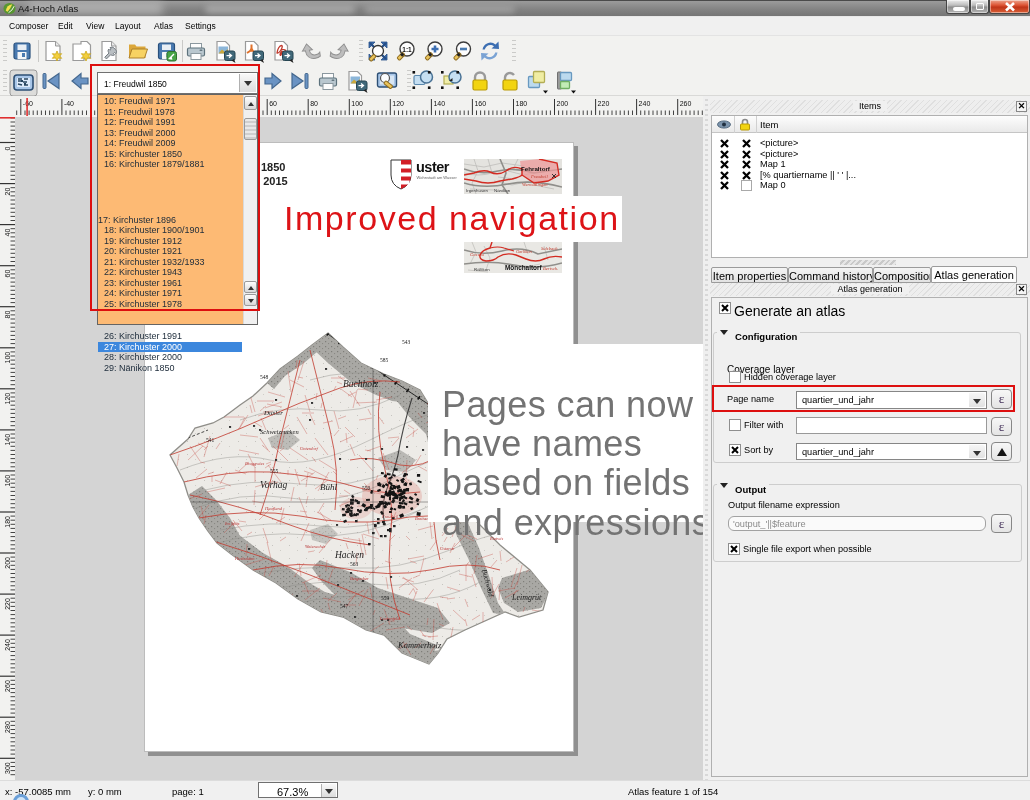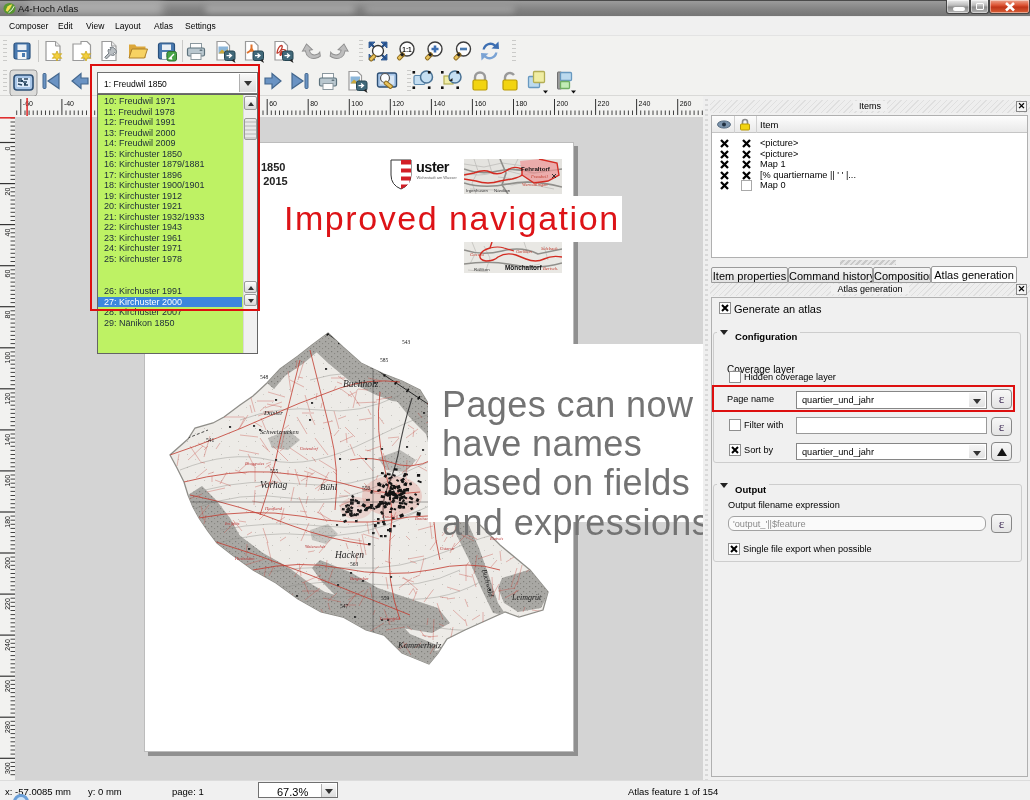--- a/index.html
+++ b/index.html
@@ -888,41 +888,41 @@
     </svg>
   <div class="abs" style="left:428px;top:344px;width:275px;height:178px;background:#fff;"></div>
   <div class="abs" style="left:442px;top:357px;font-size:36px;letter-spacing:0.4px;color:#737373;line-height:39.2px;margin-top:28px;">Pages can now<br>have names<br>based on fields<br>and expressions</div>
 
   <div class="abs" id="atlascombo" style="left:97px;top:72px;width:161px;height:22px;background:#fff;border:1px solid #707070;z-index:50;">
     <div style="position:absolute;left:6px;top:6px;font-size:8.5px;">1: Freudwil 1850</div>
     <div style="position:absolute;right:1px;top:1px;width:17px;height:18px;background:linear-gradient(#f8f8f8,#dcdcdc);border-left:1px solid #b0b0b0;">
       <div class="darr" style="left:4px;top:7px;"></div>
     </div>
   </div>
-  <div class="abs" id="atlaslist" style="left:97px;top:94px;width:161px;height:260px;background:#bef264;border:1px solid #646464;z-index:50;font-size:9px;line-height:10.5px;">
+  <div class="abs" id="atlaslist" style="left:97px;top:94px;width:161px;height:231px;background:#fdba74;border:1px solid #646464;z-index:50;font-size:9px;line-height:10.5px;">
     <div id="listrows" style="position:absolute;left:0;top:1px;right:15px;">
         <div style="height: 10.5px; padding-left: 6px; white-space: nowrap; color: rgb(28, 43, 58);">10: Freudwil 1971</div>
         <div style="height: 10.5px; padding-left: 6px; white-space: nowrap; color: rgb(28, 43, 58);">11: Freudwil 1978</div>
         <div style="height: 10.5px; padding-left: 6px; white-space: nowrap; color: rgb(28, 43, 58);">12: Freudwil 1991</div>
         <div style="height: 10.5px; padding-left: 6px; white-space: nowrap; color: rgb(28, 43, 58);">13: Freudwil 2000</div>
         <div style="height: 10.5px; padding-left: 6px; white-space: nowrap; color: rgb(28, 43, 58);">14: Freudwil 2009</div>
         <div style="height: 10.5px; padding-left: 6px; white-space: nowrap; color: rgb(28, 43, 58);">15: Kirchuster 1850</div>
         <div style="height: 10.5px; padding-left: 6px; white-space: nowrap; color: rgb(28, 43, 58);">16: Kirchuster 1879/1881</div>
-        <div style="height: 10.5px; padding-left: 6px; white-space: nowrap; color: rgb(28, 43, 58);">17: Kirchuster 1896</div>
+        <div style="height: 10.5px; padding-left: 0; white-space: nowrap; color: rgb(28, 43, 58); margin-top: 45px;">17: Kirchuster 1896</div>
         <div style="height: 10.5px; padding-left: 6px; white-space: nowrap; color: rgb(28, 43, 58);">18: Kirchuster 1900/1901</div>
         <div style="height: 10.5px; padding-left: 6px; white-space: nowrap; color: rgb(28, 43, 58);">19: Kirchuster 1912</div>
         <div style="height: 10.5px; padding-left: 6px; white-space: nowrap; color: rgb(28, 43, 58);">20: Kirchuster 1921</div>
         <div style="height: 10.5px; padding-left: 6px; white-space: nowrap; color: rgb(28, 43, 58);">21: Kirchuster 1932/1933</div>
         <div style="height: 10.5px; padding-left: 6px; white-space: nowrap; color: rgb(28, 43, 58);">22: Kirchuster 1943</div>
         <div style="height: 10.5px; padding-left: 6px; white-space: nowrap; color: rgb(28, 43, 58);">23: Kirchuster 1961</div>
         <div style="height: 10.5px; padding-left: 6px; white-space: nowrap; color: rgb(28, 43, 58);">24: Kirchuster 1971</div>
         <div style="height: 10.5px; padding-left: 6px; white-space: nowrap; color: rgb(28, 43, 58);">25: Kirchuster 1978</div>
         <div style="height: 10.5px; padding-left: 6px; white-space: nowrap; color: rgb(28, 43, 58); margin-top: 22px;">26: Kirchuster 1991</div>
         <div style="height: 10.5px; padding-left: 6px; white-space: nowrap; background: rgb(60, 135, 221); color: rgb(255, 255, 255);">27: Kirchuster 2000</div>
-        <div style="height: 10.5px; padding-left: 6px; white-space: nowrap; color: rgb(28, 43, 58);">28: Kirchuster 2007</div>
+        <div style="height: 10.5px; padding-left: 6px; white-space: nowrap; color: rgb(28, 43, 58);">28: Kirchuster 2000</div>
         <div style="height: 10.5px; padding-left: 6px; white-space: nowrap; color: rgb(28, 43, 58);">29: Nänikon 1850</div>
       </div>
     <div style="position:absolute;right:0;top:0;width:14px;height:100%;background:#f0f0f0;border-left:1px solid #d9d9d9;">
       <div style="position:absolute;top:1px;left:0px;width:13px;height:14px;background:linear-gradient(#fdfdfd,#d8d8d8);border:1px solid #9a9a9a;border-radius:2px;">
           <div style="position:absolute;left:3px;top:5px;width:0;height:0;border-left:3.5px solid transparent;border-right:3.5px solid transparent;border-bottom:4px solid #333;"></div>
         </div>
       <div style="position:absolute;top:23px;left:0px;width:13px;height:22px;background:repeating-linear-gradient(#e9e9e9 0 2px,#cfcfcf 2px 4px);border:1px solid #9a9a9a;border-radius:2px;"></div>
       <div style="position:absolute;top:186px;left:0px;width:13px;height:12px;background:linear-gradient(#fdfdfd,#d8d8d8);border:1px solid #9a9a9a;border-radius:2px;">
           <div style="position:absolute;left:3px;top:4px;width:0;height:0;border-left:3.5px solid transparent;border-right:3.5px solid transparent;border-bottom:4px solid #333;"></div>
         </div>
@@ -1364,21 +1364,21 @@
   <div class="tab" style="left:873px;top:267px;width:58px;line-height:16px;">Composition</div>
   <div class="tab active" style="left:931px;top:266px;width:86px;line-height:17px;">Atlas generation</div>
   <div class="docktitle" style="left:710px;top:283px;width:320px;line-height:13px;"><span style="background:#f0f0f0;padding:0 6px;">Atlas generation</span></div>
   <div class="dockx" style="left:1016px;top:284px;">✕</div>
   <div class="panelframe" style="left:711px;top:297px;width:317px;height:480px;background:#f0f0f0;"></div>
   <div class="cb" style="left:719px;top:302px;">
       <svg width="10" height="10">
         <path d="M2 2 L8 8 M8 2 L2 8" stroke="#000" stroke-width="2"></path>
       </svg>
     </div>
-  <div class="label11" style="left:734px;top:303px;font-size:11px;">Generate an atlas</div>
+  <div class="label11" style="left:734px;top:303px;font-size:14px;">Generate an atlas</div>
   <div class="groupbox" style="left:713px;top:332px;width:308px;height:131px;"></div>
   <div class="abs" style="left:717px;top:326px;background:#f0f0f0;padding:0 3px;height:12px;">
     <svg width="8" height="8" style="vertical-align:top;margin-top:2px;">
         <path d="M0 2 L8 2 L4 7 Z" fill="#222"></path>
       </svg>
     <span style="font-size:9.5px;font-weight:bold;">&nbsp;Configuration</span>
   </div>
   <div class="label11" style="left:727px;top:364px;font-size:10px;">Coverage layer</div>
   <div class="cb" style="left:729px;top:371px;"></div>
   <div class="label11" style="left:744px;top:372px;font-size:9.2px;">Hidden coverage layer</div>

